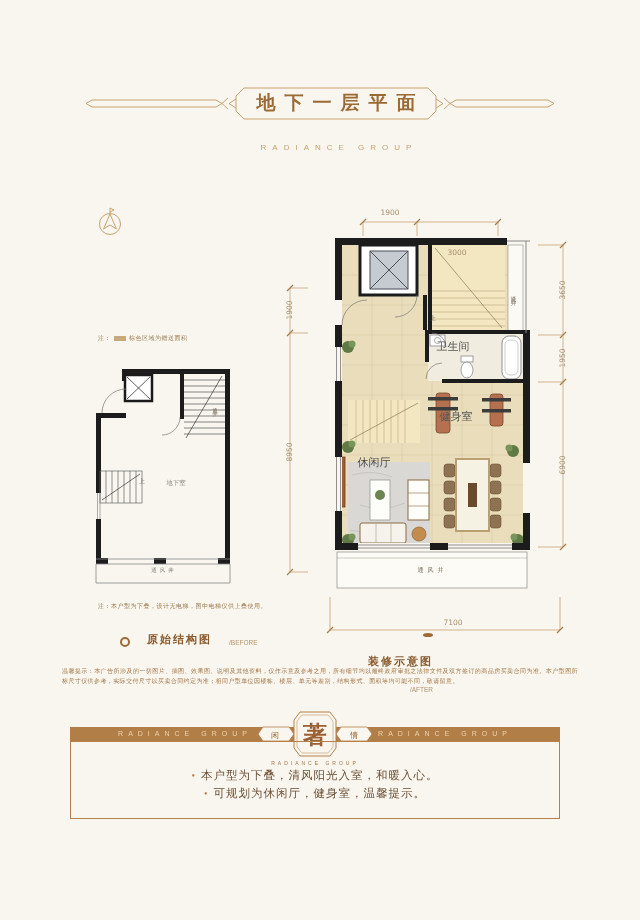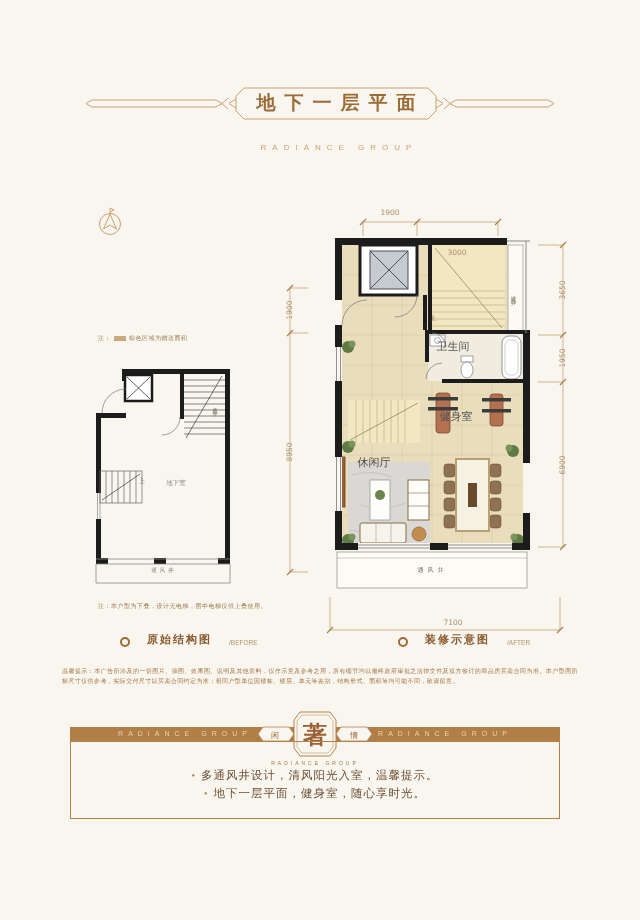--- a/index.html
+++ b/index.html
@@ -364,21 +364,21 @@
     <span class="dim" style="left:153px;top:423px;">7100</span>
 
     <div class="lbl-v" style="left:231px;top:96px;">通风井</div>
     <div class="lbl" style="left:152px;top:144px;width:42px;">卫生间</div>
     <div class="lbl" style="left:154px;top:214px;width:44px;">健身室</div>
     <div class="lbl" style="left:72px;top:260px;width:44px;color:#4a4a4a;">休闲厅</div>
     <div class="lbl" style="left:148px;top:119px;width:10px;font-size:6px;">上</div>
     <div class="lbl" style="left:110px;top:371px;width:85px;font-size:6px;letter-spacing:4px;color:#77705f;">通风井</div>
   </div>
 
-  <div class="legend" style="left:398px;top:633px;">
+  <div class="legend" style="left:368px;top:633px;flex-direction:column;">
     <span class="legend-dot"></span>
     <span class="legend-text">装修示意图</span>
     <span class="legend-suffix">/AFTER</span>
   </div>
 
   <div class="abs disclaimer">温馨提示：本广告所涉及的一切图片、插图、效果图、说明及其他资料，仅作示意及参考之用，所有细节均以最终政府审批之法律文件及双方签订的商品房买卖合同为准。本户型图所标尺寸仅供参考，实际交付尺寸以买卖合同约定为准；相同户型单位因楼栋、楼层、单元等差别，结构形式、面积等均可能不同，敬请留意。</div>
 
   <div class="abs bar"></div>
   <div class="abs brand" style="left:105px;width:160px;">RADIANCE GROUP</div>
   <div class="abs brand" style="left:365px;width:160px;">RADIANCE GROUP</div>
@@ -394,21 +394,21 @@
     <text x="70" y="35" font-size="24" font-weight="bold" fill="#9c6035" font-family="Liberation Serif,DejaVu Serif,serif" text-anchor="middle">著</text>
     <text x="109" y="30" font-size="8" fill="#a06a35" font-family="Liberation Serif,DejaVu Serif,serif" text-anchor="middle">情</text>
   </svg>
 
   <div class="abs seal-sub">RADIANCE GROUP</div>
   <div class="abs fbox"></div>
 
   <div class="abs bullets">
     <div class="bullet-row">
       <span class="bullet-dot">•</span>
-      <span class="bullet-text">多通风井设计，清风阳光入室，温馨提示。</span>
+      <span class="bullet-text">本户型为下叠，清风阳光入室，和暖入心。</span>
     </div>
     <div class="bullet-row">
       <span class="bullet-dot">•</span>
-      <span class="bullet-text">地下一层平面，健身室，随心享时光。</span>
+      <span class="bullet-text">可规划为休闲厅，健身室，温馨提示。</span>
     </div>
   </div>
 
 </div>
 
 </body></html>

